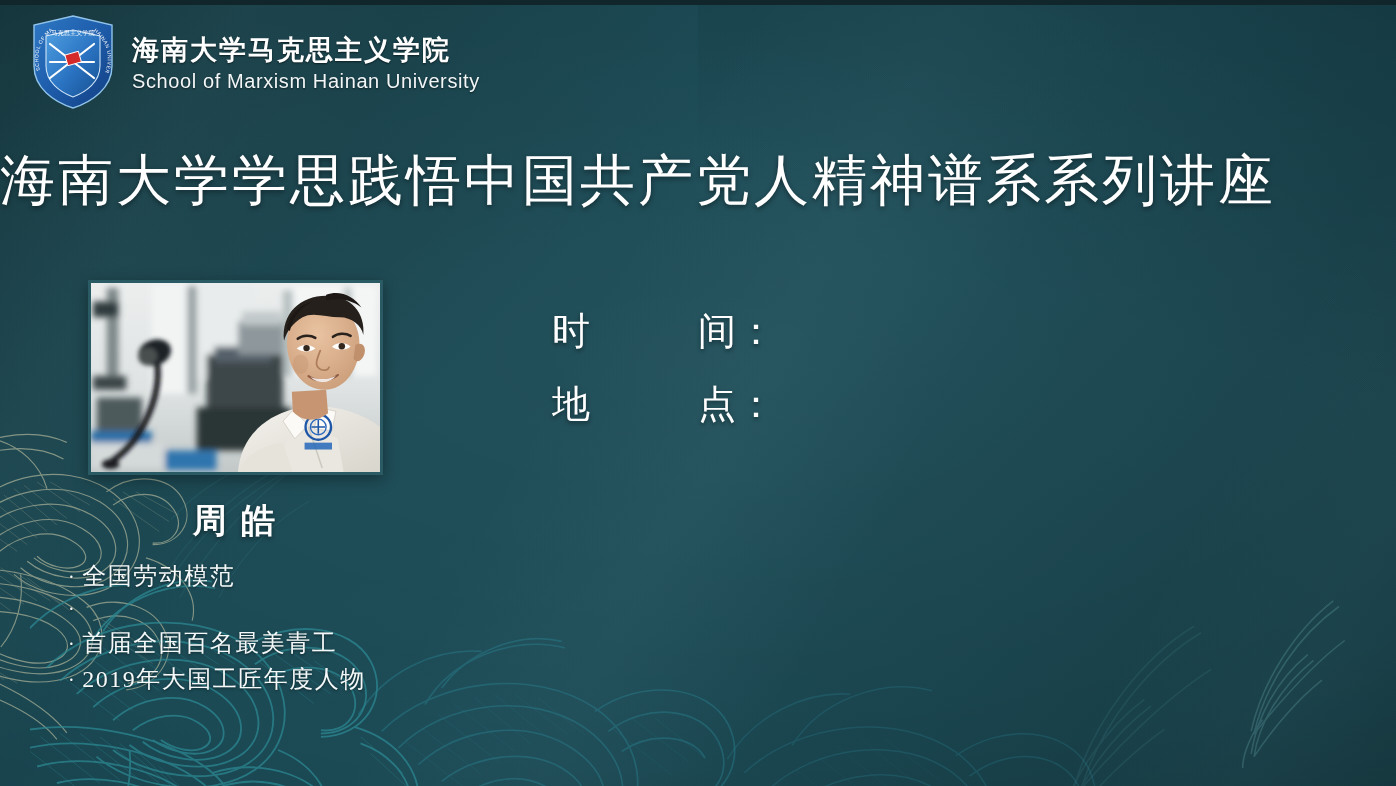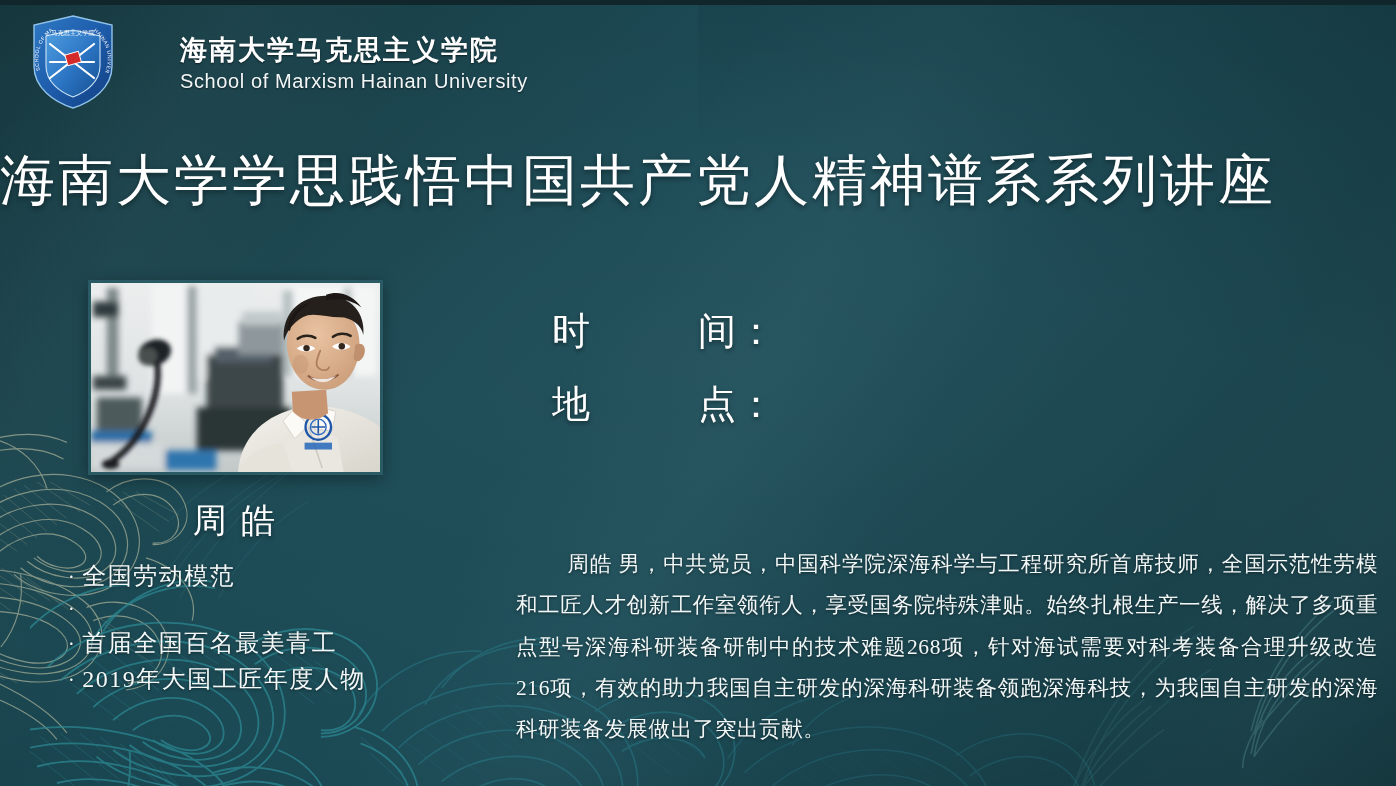--- a/index.html
+++ b/index.html
@@ -66,21 +66,21 @@
   .deco-r-leaf  { right:16px; bottom:18px;  width:150px; height:170px; opacity:.40; }
   .deco-r-leaf2 { right:150px;bottom:-40px; width:210px; height:200px; opacity:.26; }
   .deco-ml-leaf { left:150px; bottom:180px; width:180px; height:200px; opacity:.22; }
 
   
   .header {
     position:absolute; left:30px; top:14px;
     display:flex; align-items:center; gap:16px; z-index:20;
   }
   .logo-shield { width:86px; height:96px; flex:0 0 auto; }
-  .logo-text { display:flex; flex-direction:column; gap:2px;margin-left:48px; }
+  .logo-text { display:flex; flex-direction:column; gap:2px; }
   .logo-cn {
     font-size:27px; font-weight:bold; color:#ffffff;
     letter-spacing:2px;
     font-family:"Liberation Serif","DejaVu Serif",serif;
     text-shadow:0 1px 2px rgba(0,0,0,.55);
   }
   .logo-en {
     font-size:20px; color:#f2f6f7; letter-spacing:.6px;
     font-family:"Liberation Sans","DejaVu Sans",sans-serif;
     text-shadow:0 1px 2px rgba(0,0,0,.5);
@@ -108,21 +108,21 @@
     overflow:hidden;
     box-shadow:0 4px 14px rgba(0,0,0,.35);
     z-index:15;
   }
   .portrait-frame svg { display:block; width:100%; height:100%; }
 
   
   .speaker-name {
     position:absolute; left:88px; top:498px; width:295px;
     text-align:center;
-    font-size:34px; font-weight:normal; color:#ffffff;
+    font-size:34px; font-weight:bold; color:#ffffff;
     letter-spacing:3px;
     font-family:"Liberation Serif","DejaVu Serif",serif;
     text-shadow:0 2px 4px rgba(0,0,0,.45);
     z-index:20;
   }
 
   
   .honors {
     position:absolute; left:68px; top:558px;
     z-index:20;
@@ -503,16 +503,15 @@
     </div>
     <div class="info-row">
       <span class="info-label">
         <span>地</span>
         <span>点</span>
       </span>
       <span class="info-colon">：</span>
     </div>
   </div>
 
-  <div class="bio">周皓 男，中共党员，中国科学院深海科学与工程研究所首席技师，全国示范性劳模和工匠人才创新工作室领衔人，享受国务院特殊津贴。始终扎根生产一线，解决了多项重点型号深海科研装备研制中的技术难题268项，针对海试需要对科考装备合理升级改造216项，有效的助力我国自主研发的深海科研装备领跑深海科技，为我国自主研发的深海科研装备发展做出了突出贡献。</div>
 
   <div class="top-band"></div>
 </div>
 
 </body></html>

